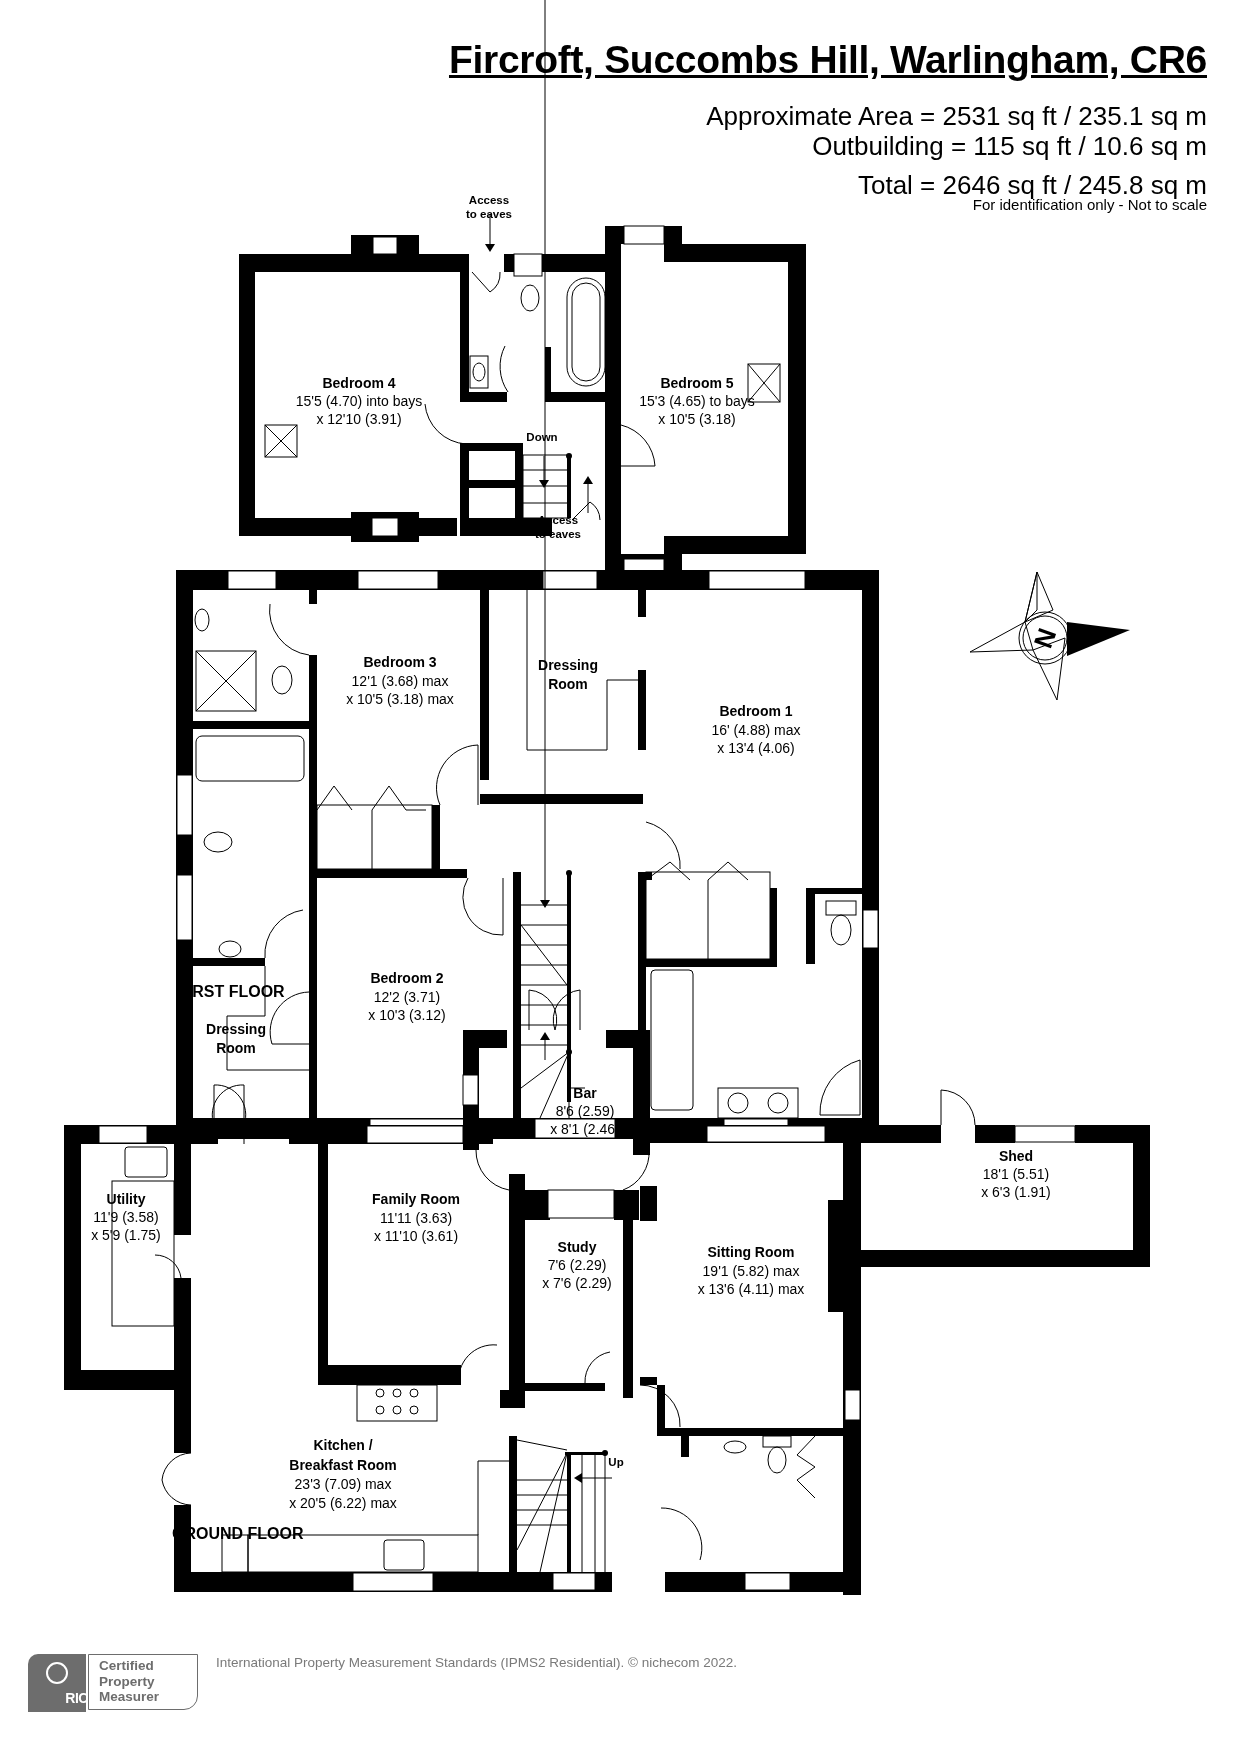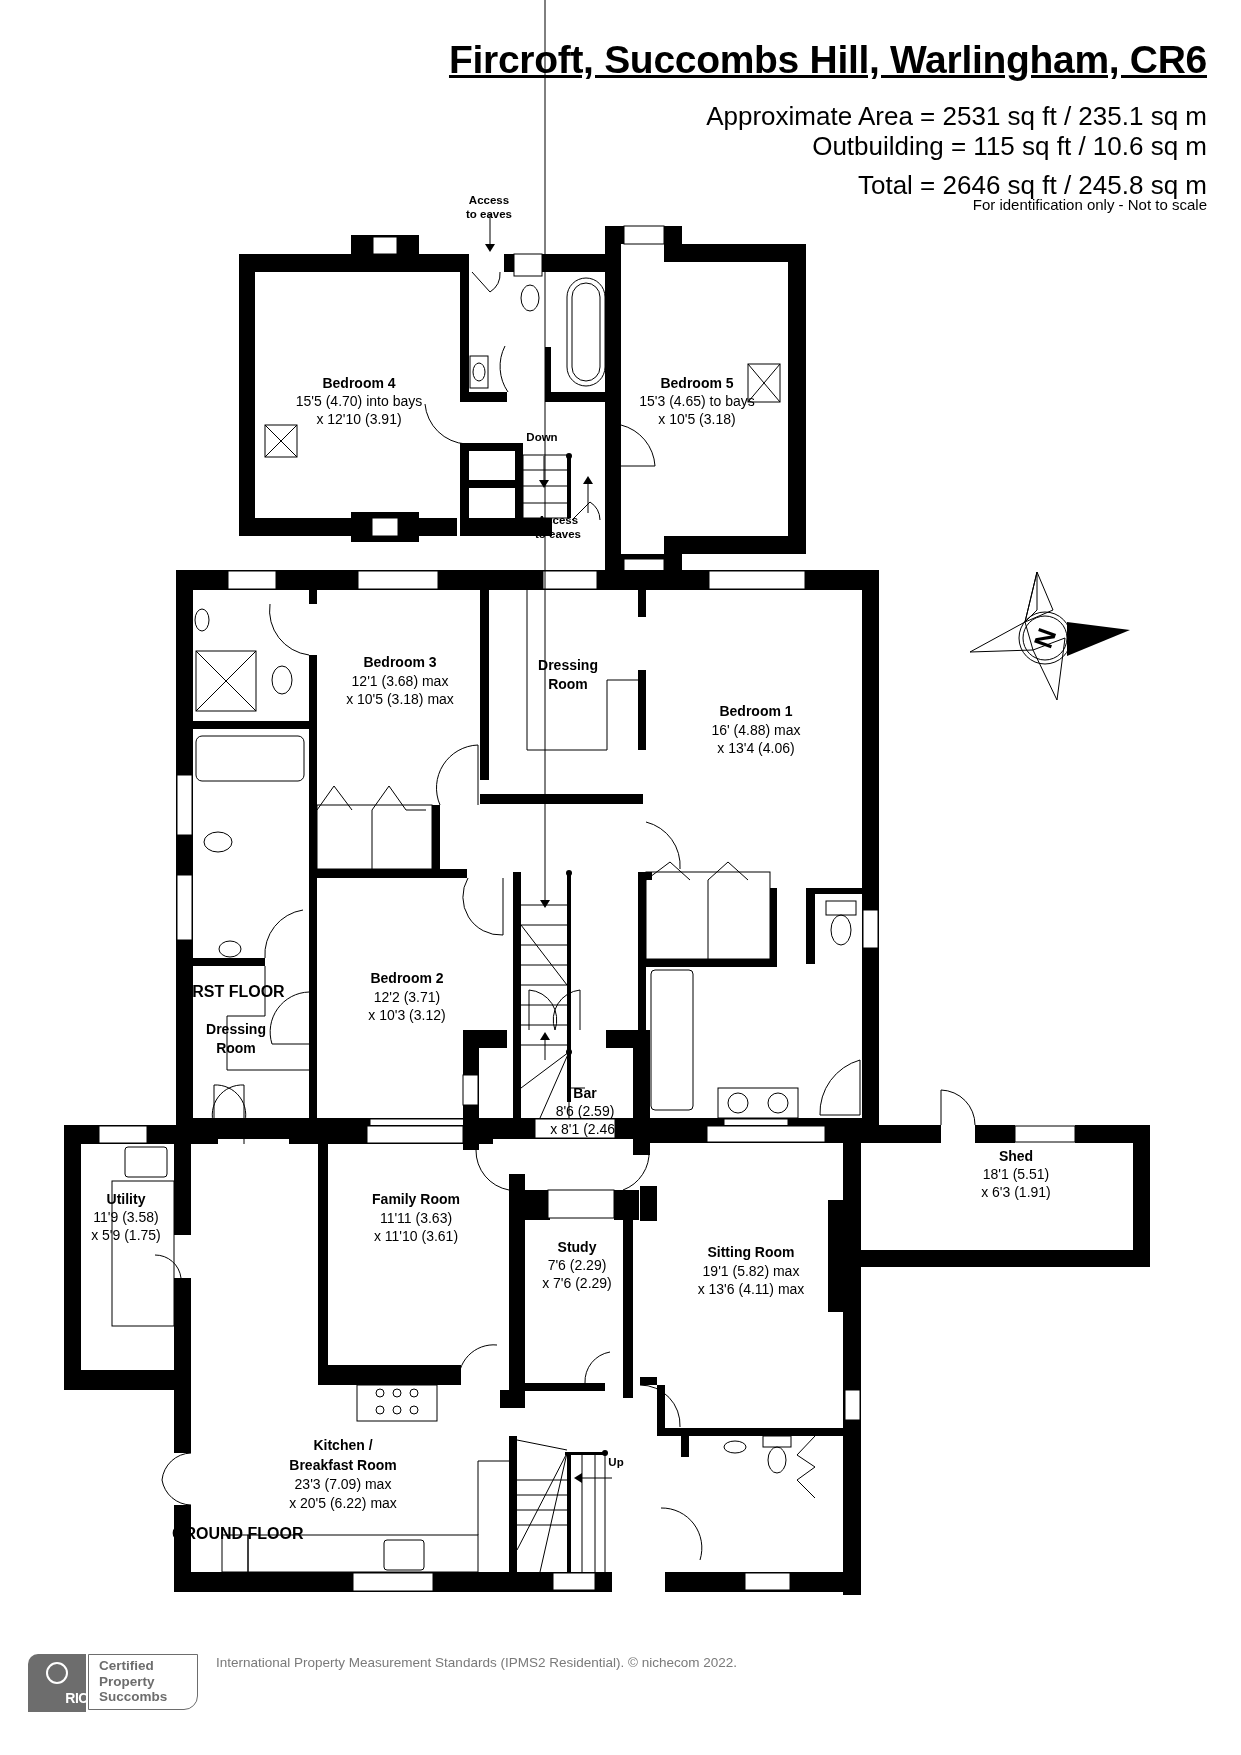--- a/index.html
+++ b/index.html
@@ -414,18 +414,18 @@
 </svg>
 
 <div class="footer">
   <div class="rics">
     <div class="lion"></div>
     <div class="ricstxt">RICS</div>
   </div>
   <div class="cert">
     <div>Certified</div>
     <div>Property</div>
-    <div>Succombs</div>
+    <div>Measurer</div>
   </div>
   <div class="ftext">
     <div>International Property Measurement Standards (IPMS2 Residential).   © nichecom 2022.</div>
   </div>
 </div>
 
 </body></html>

